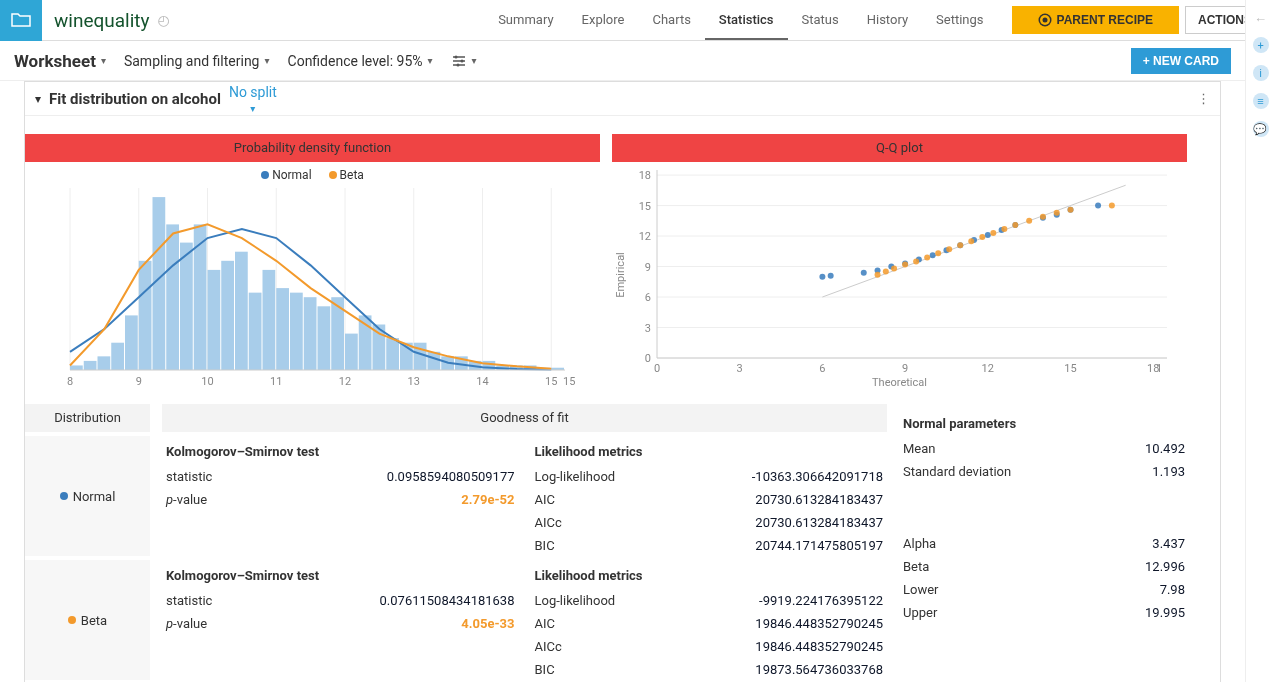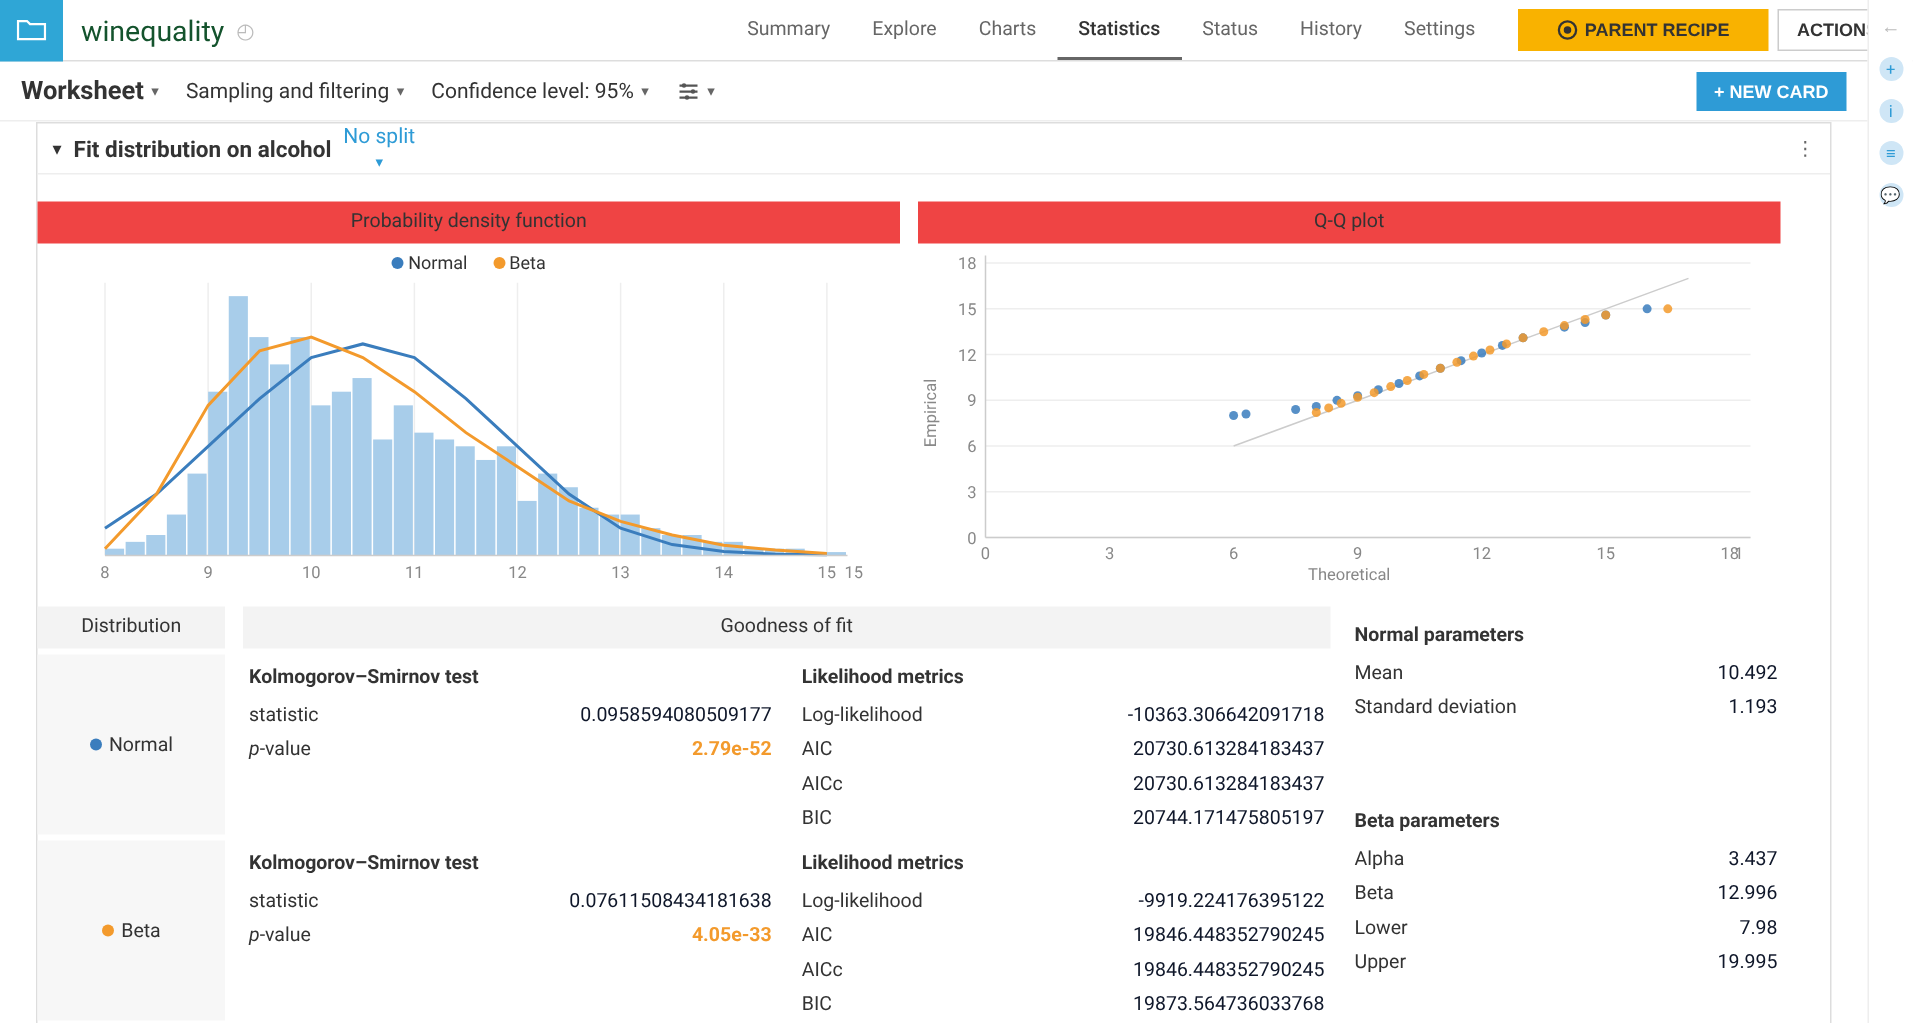--- a/index.html
+++ b/index.html
@@ -359,21 +359,20 @@
                   <div class="metric-row">
                     <span>Mean</span>
                     <span class="val">10.492</span>
                   </div>
                   <div class="metric-row">
                     <span>Standard deviation</span>
                     <span class="val">1.193</span>
                   </div>
                 </div>
                 <div class="est-block" style="height:120px;">
-                  <div class="sub-head">Beta parameters</div>
                   <div class="metric-row">
                     <span>Alpha</span>
                     <span class="val">3.437</span>
                   </div>
                   <div class="metric-row">
                     <span>Beta</span>
                     <span class="val">12.996</span>
                   </div>
                   <div class="metric-row">
                     <span>Lower</span>

